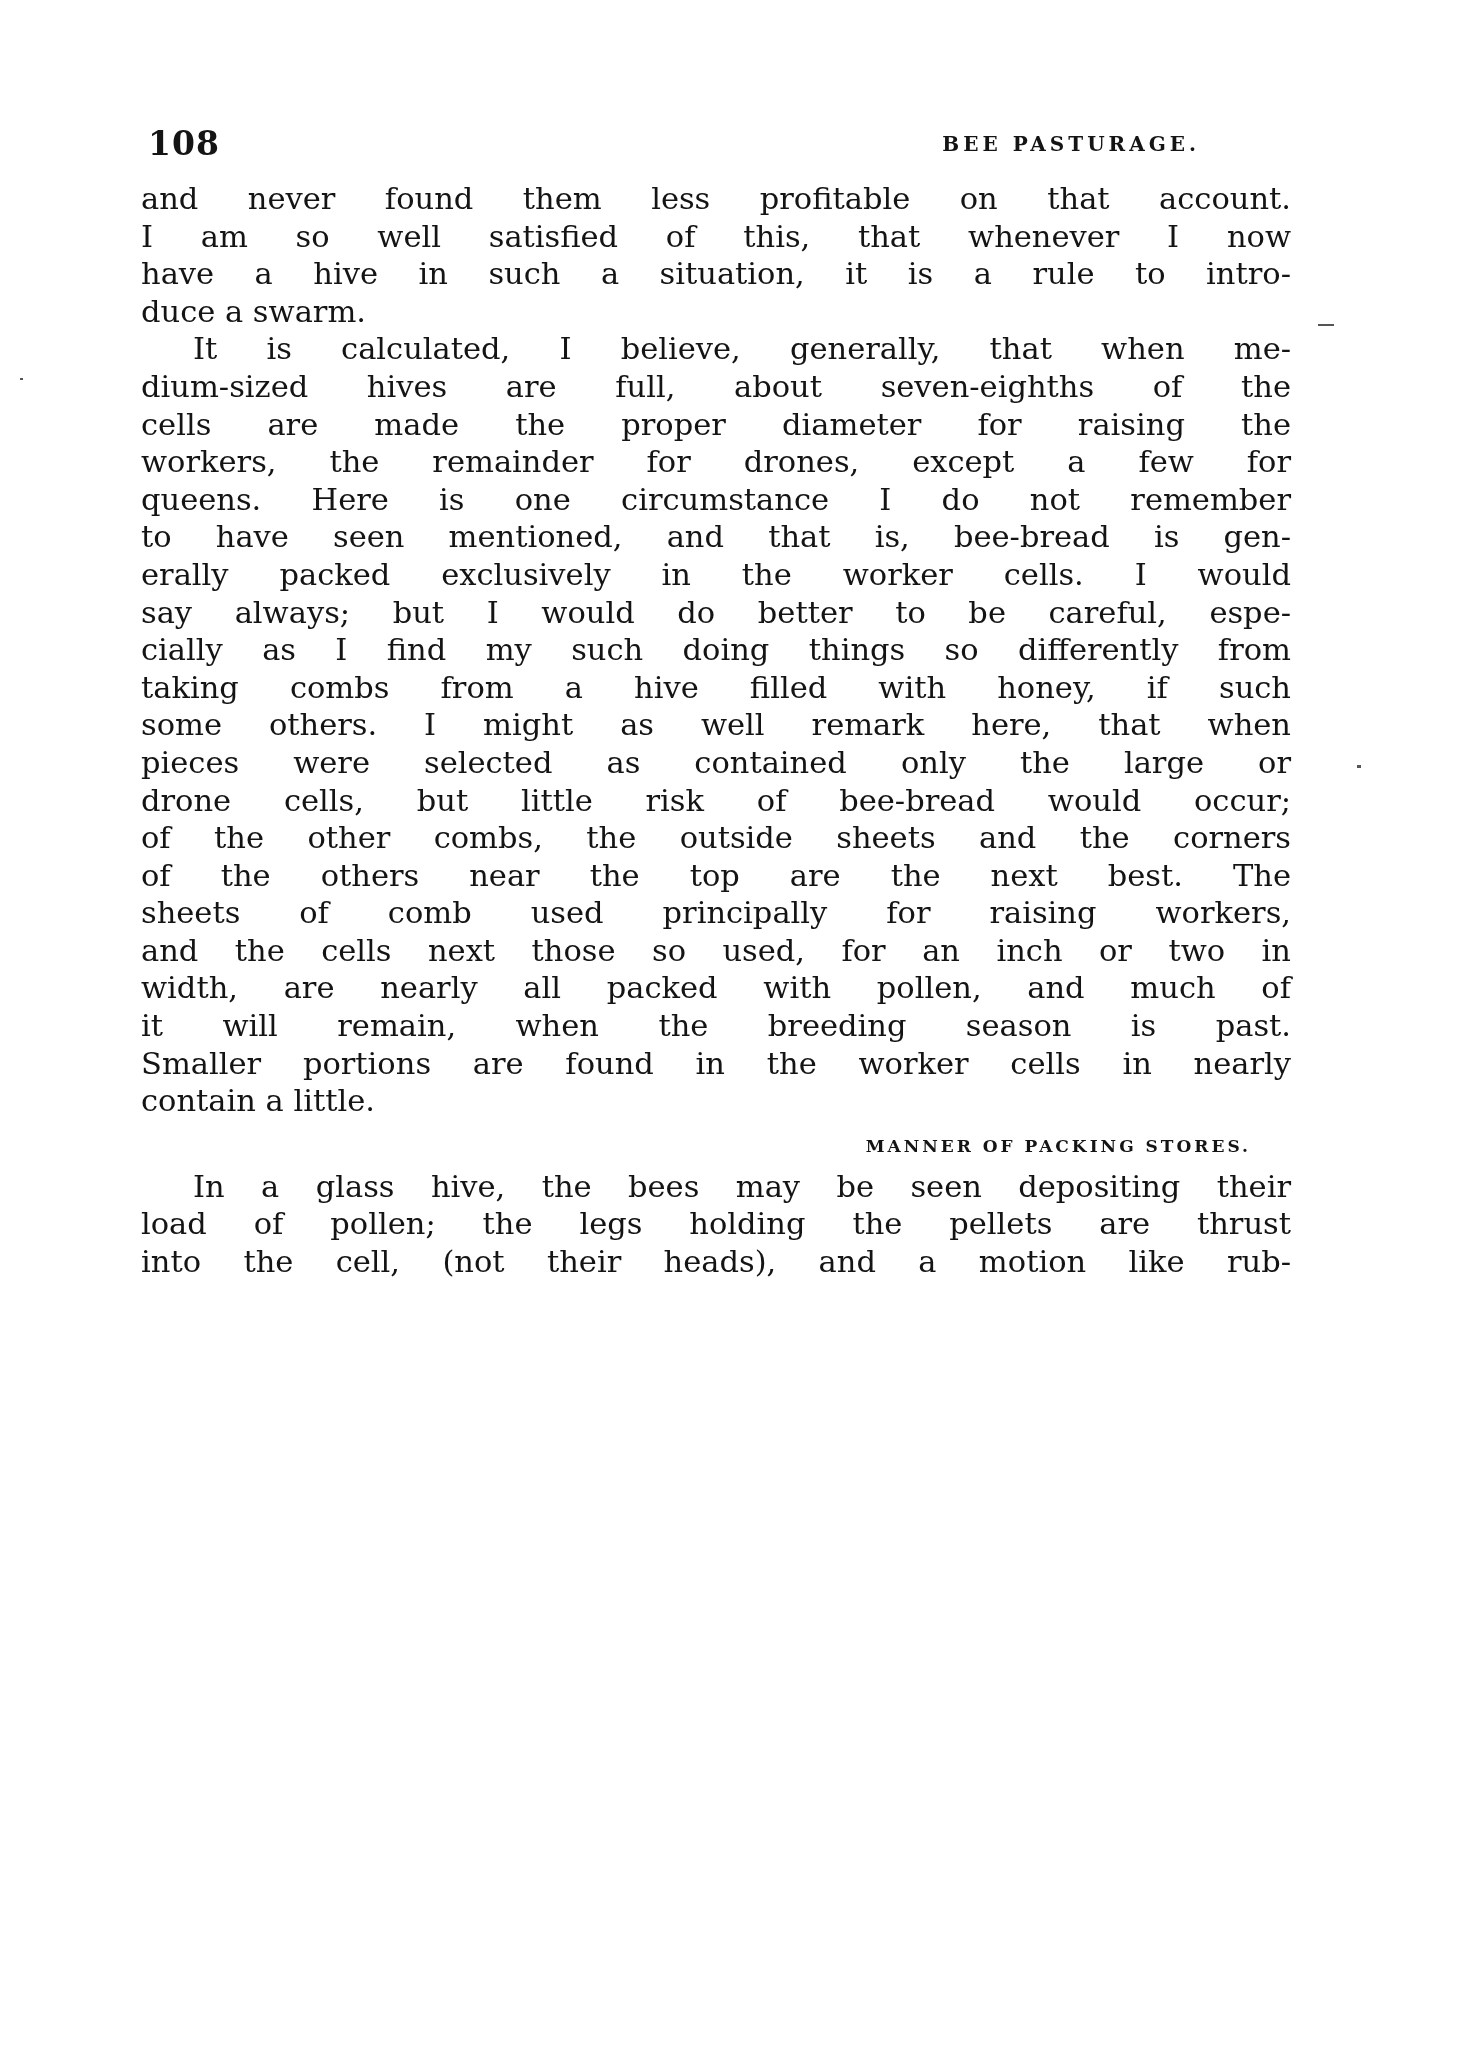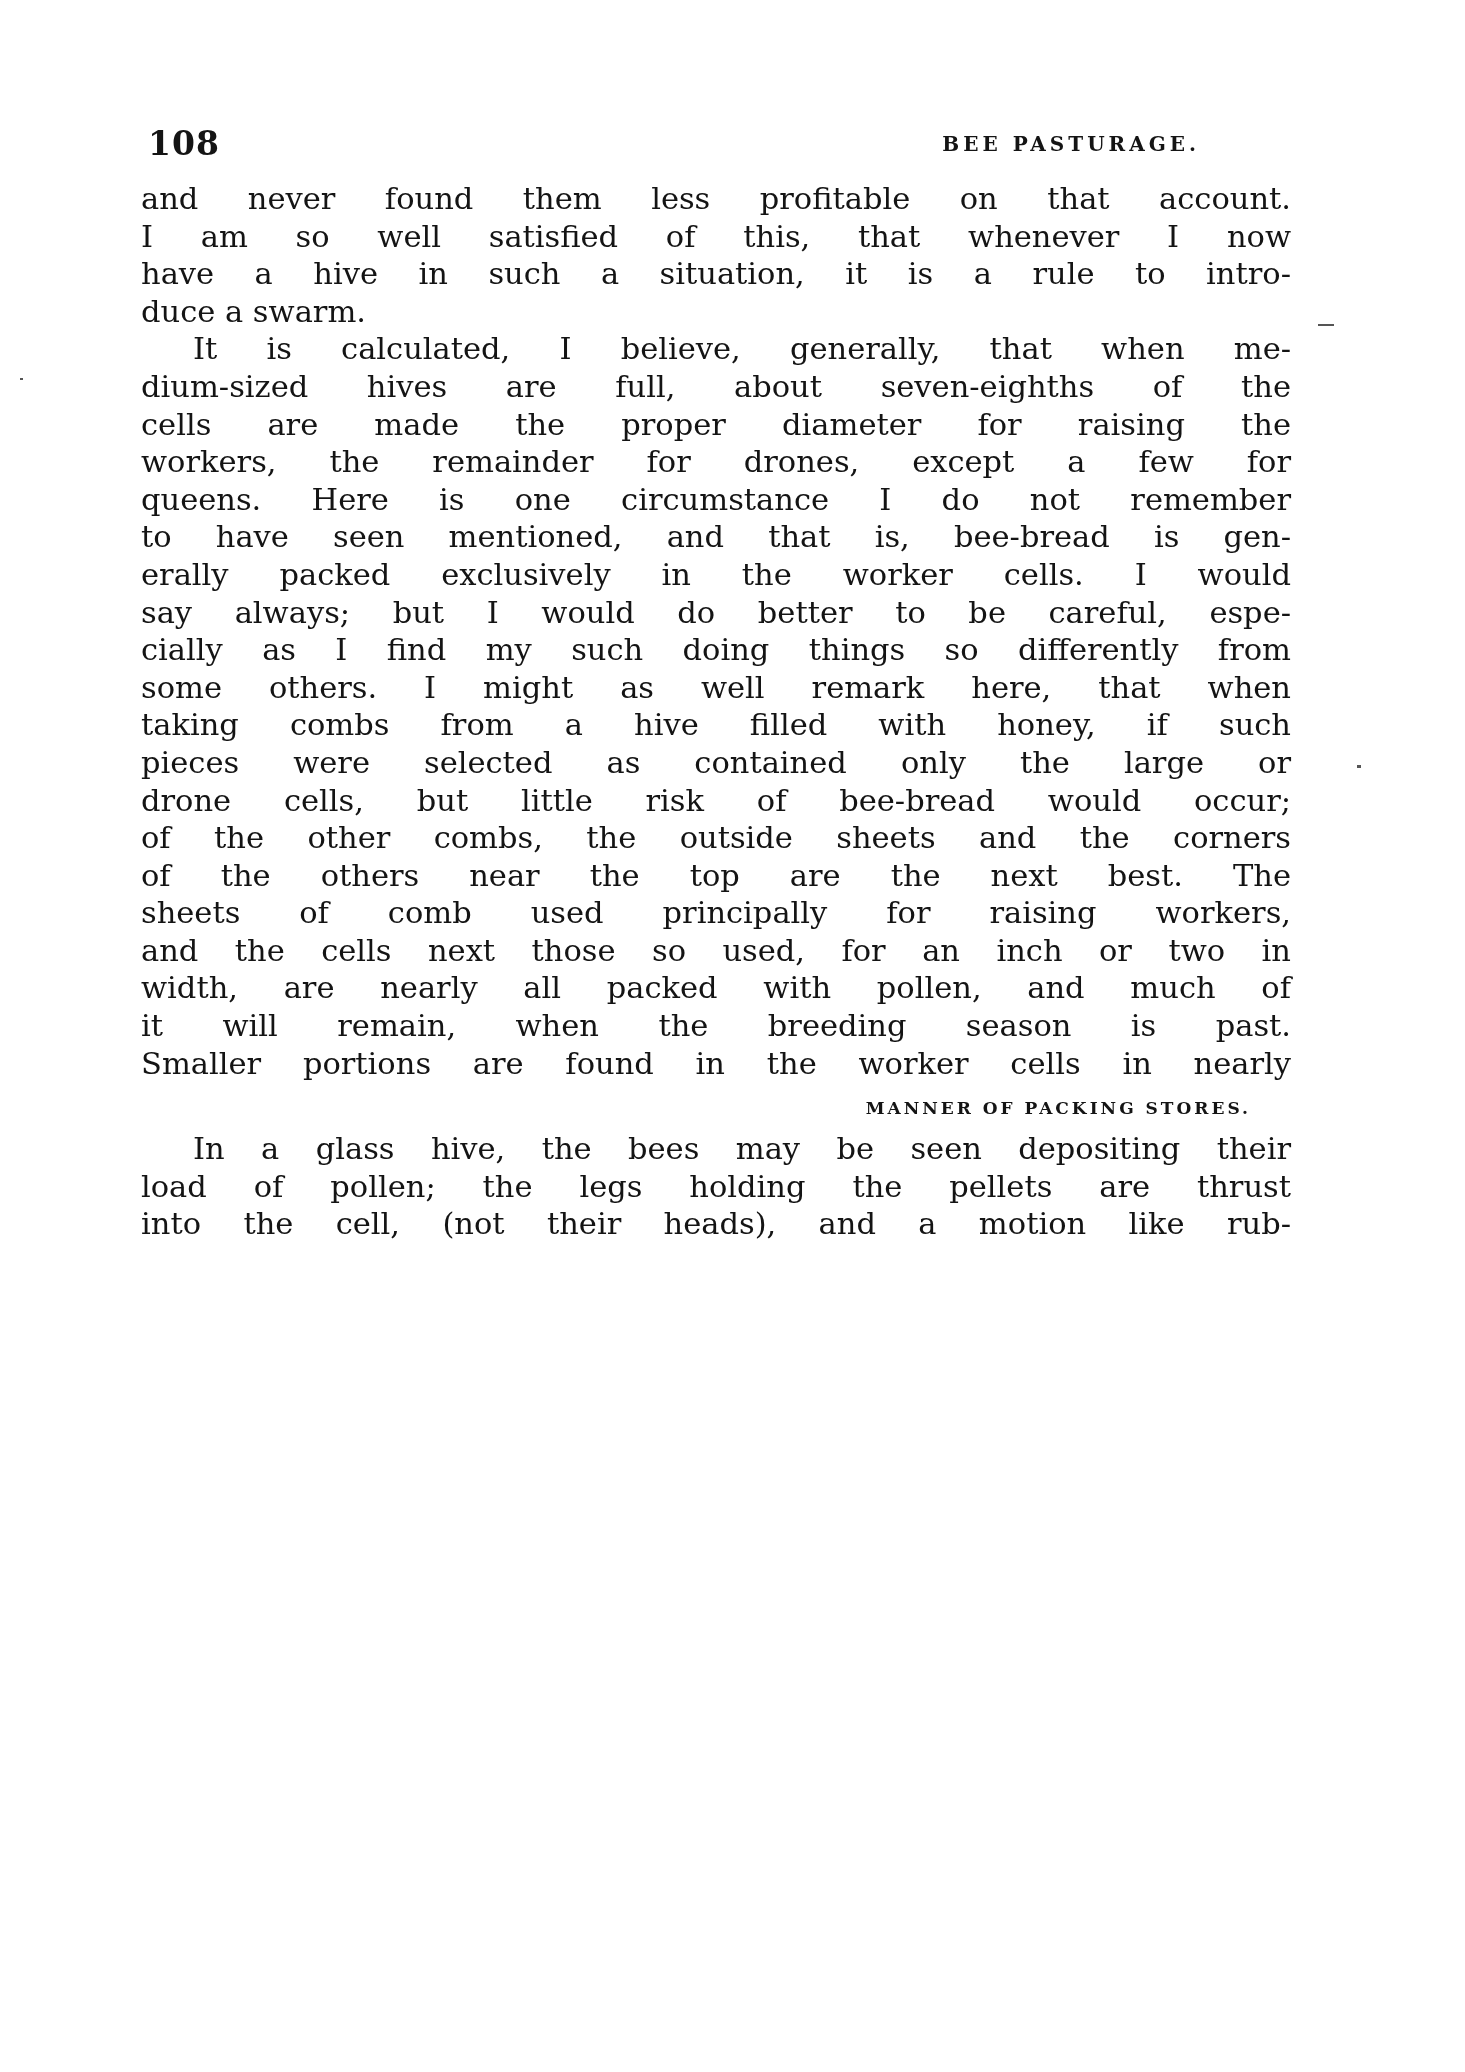--- a/index.html
+++ b/index.html
@@ -54,31 +54,32 @@
   <div>
     <span class="line indent">It is calculated, I believe, generally, that when me-</span>
     <span class="line">dium-sized hives are full, about seven-eighths of the</span>
     <span class="line">cells are made the proper diameter for raising the</span>
     <span class="line">workers, the remainder for drones, except a few for</span>
     <span class="line">queens.  Here is one circumstance I do not remember</span>
     <span class="line">to have seen mentioned, and that is, bee-bread is gen-</span>
     <span class="line">erally packed exclusively in the worker cells.  I would</span>
     <span class="line">say always; but I would do better to be careful, espe-</span>
     <span class="line">cially as I find my such doing things so differently from</span>
+    <span class="line">taking combs from a hive filled with honey, if such</span>
     <span class="line">some others.  I might as well remark here, that when</span>
-    <span class="line">taking combs from a hive filled with honey, if such</span>
     <span class="line">pieces were selected as contained only the large or</span>
     <span class="line">drone cells, but little risk of bee-bread would occur;</span>
     <span class="line">of the other combs, the outside sheets and the corners</span>
     <span class="line">of the others near the top are the next best.  The</span>
     <span class="line">sheets of comb used principally for raising workers,</span>
     <span class="line">and the cells next those so used, for an inch or two in</span>
     <span class="line">width, are nearly all packed with pollen, and much of</span>
     <span class="line">it will remain, when the breeding season is past.</span>
     <span class="line">Smaller portions are found in the worker cells in nearly</span>
+    <span class="line last">contain a little.</span>
   </div>
   <span class="section-heading">MANNER OF PACKING STORES.</span>
   <div>
     <span class="line indent">In a glass hive, the bees may be seen depositing their</span>
     <span class="line">load of pollen;  the legs holding the pellets are thrust</span>
     <span class="line">into the cell, (not their heads), and a motion like rub-</span>
   </div>
 </div>
 
 <div class="mark" style="left:1318px;top:324px;width:16px;height:2px;"></div>

